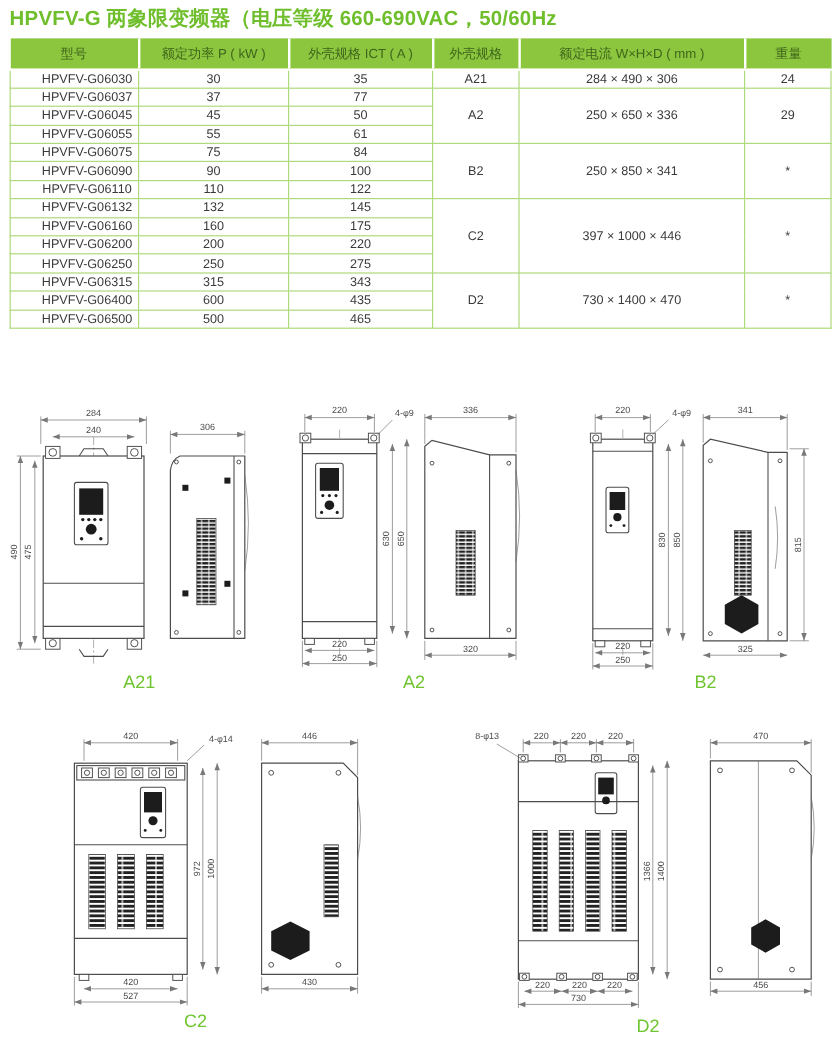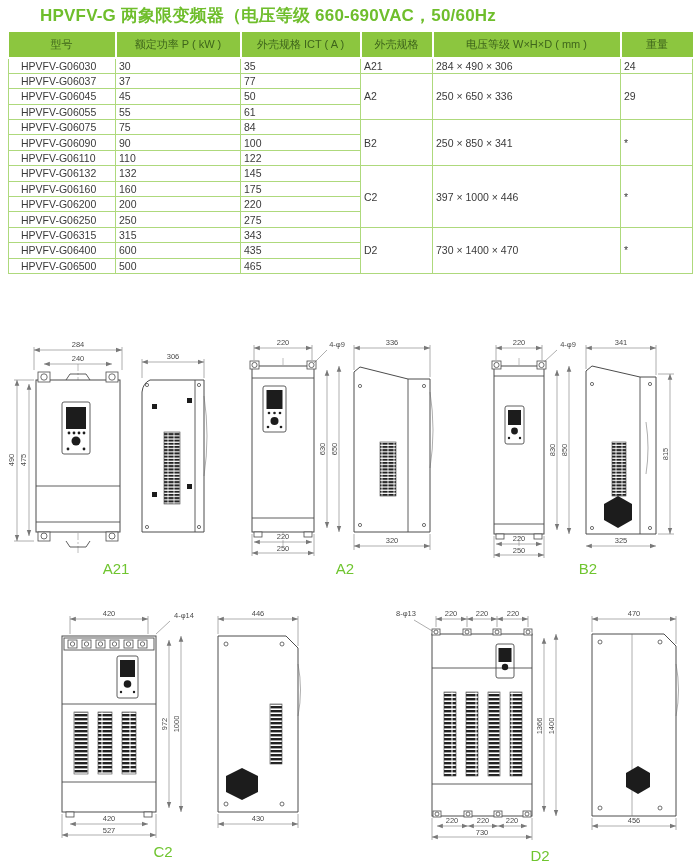--- a/index.html
+++ b/index.html
@@ -1,31 +1,31 @@
 <!DOCTYPE html>
 <html><head>
 <meta charset="utf-8">
 <style>
   * { margin:0; padding:0; box-sizing:border-box; }
   body { background:#fff; font-family:"Liberation Sans", sans-serif; }
   .page { position:relative; width:700px; height:868px; background:#fff; overflow:hidden; }
 
-  .title { position:absolute; left:8px; top:4px; font-size:17px; font-weight:bold; color:#6fbe2c; letter-spacing:0.2px;margin-left:32px; }
+  .title { position:absolute; left:8px; top:4px; font-size:17px; font-weight:bold; color:#6fbe2c; letter-spacing:0.2px; }
 
   table.spec { position:absolute; left:8px; top:32px; width:684px; border-collapse:collapse; table-layout:fixed; }
   table.spec th {
     background:#8cc63f; color:#3e651b; font-size:11px; font-weight:normal;
     height:26px; text-align:center; border-left:2px solid #fff; border-bottom:2px solid #fff;
   }
   table.spec th:first-child { border-left:none; }
   table.spec td {
     border:1px solid #aed97c; font-size:10.5px; color:#3a3a3a;
-    height:15.4px; text-align:left; padding:0 3px; background:#fff;
+    height:15.4px; text-align:center; padding:0 3px; background:#fff;
   }
-  table.spec td.model { text-align:left; padding-left:12px; }
+  table.spec td.model { text-align:center; padding-left:24px; }
   .c-model{width:107px}.c-power{width:125px}.c-curr{width:120px}.c-frame{width:72px}.c-size{width:188px}.c-wt{width:72px}
 
   .dwg { position:absolute; }
   .dwg-label { position:absolute; color:#6fc52f; font-size:15px; text-align:center; }
 
   .ol  { fill:#fff; stroke:#4c4c4c; stroke-width:1; }
   .ln  { stroke:#4c4c4c; stroke-width:0.9; fill:none; }
   .tn  { stroke:#6b6b6b; stroke-width:0.55; fill:none; }
   .dim { stroke:#787878; stroke-width:0.6; fill:none; }
   .cl  { stroke:#8a8a8a; stroke-width:0.55; stroke-dasharray:7 2 2 2; fill:none; }
@@ -48,21 +48,21 @@
         <col class="c-frame">
         <col class="c-size">
         <col class="c-wt">
       </colgroup>
     <thead>
       <tr>
         <th>型号</th>
         <th>额定功率 P ( kW )</th>
         <th>外壳规格 ICT ( A )</th>
         <th>外壳规格</th>
-        <th>电压等级 W×H×D ( mm )</th>
+        <th>额定电流 W×H×D ( mm )</th>
         <th>重量</th>
       </tr>
     </thead>
     <tbody>
       <tr>
         <td class="model">HPVFV-G06030</td>
         <td>30</td>
         <td>35</td>
         <td>A21</td>
         <td>284 × 490 × 306</td>

